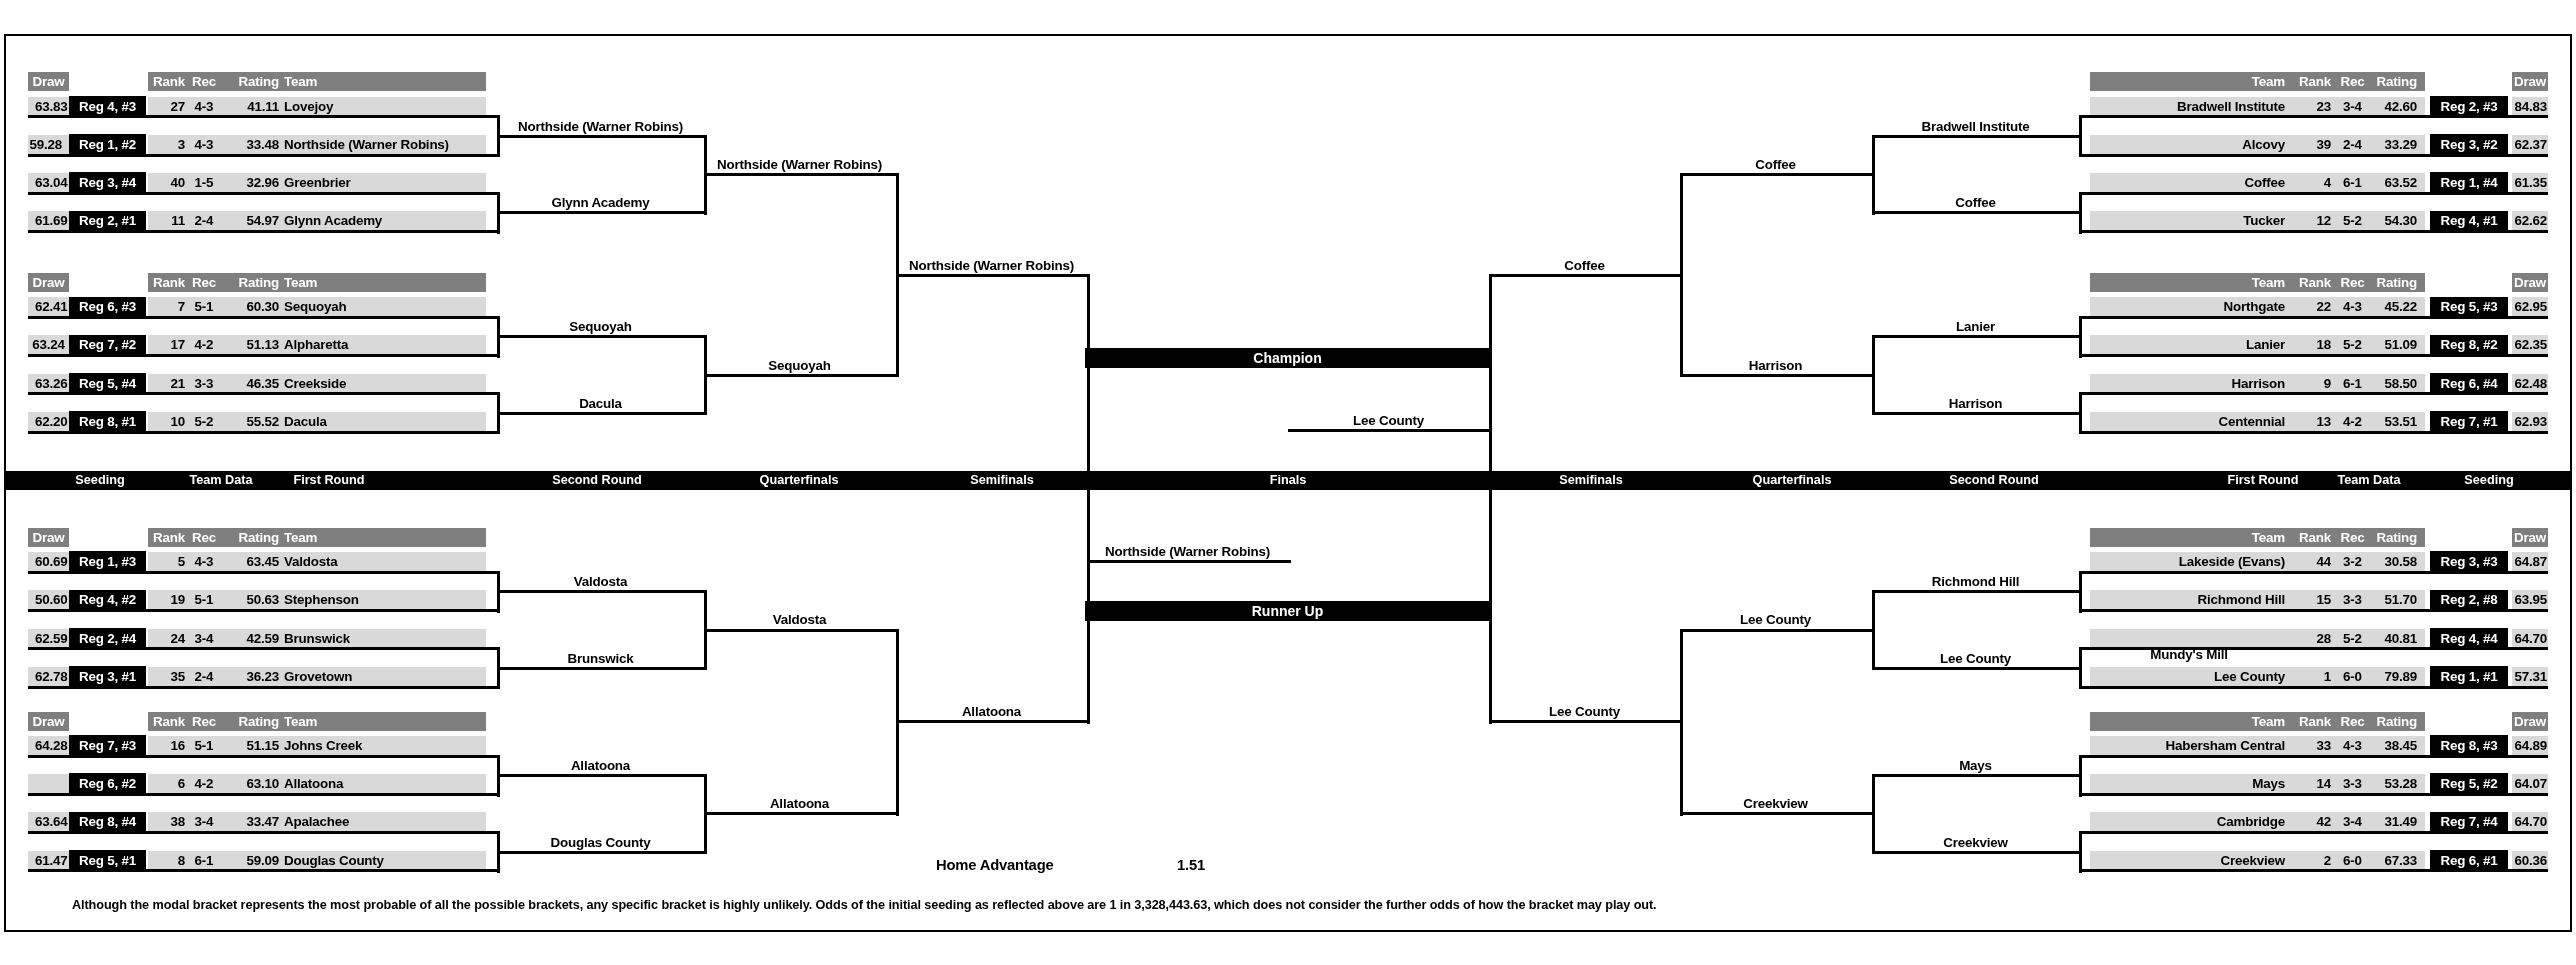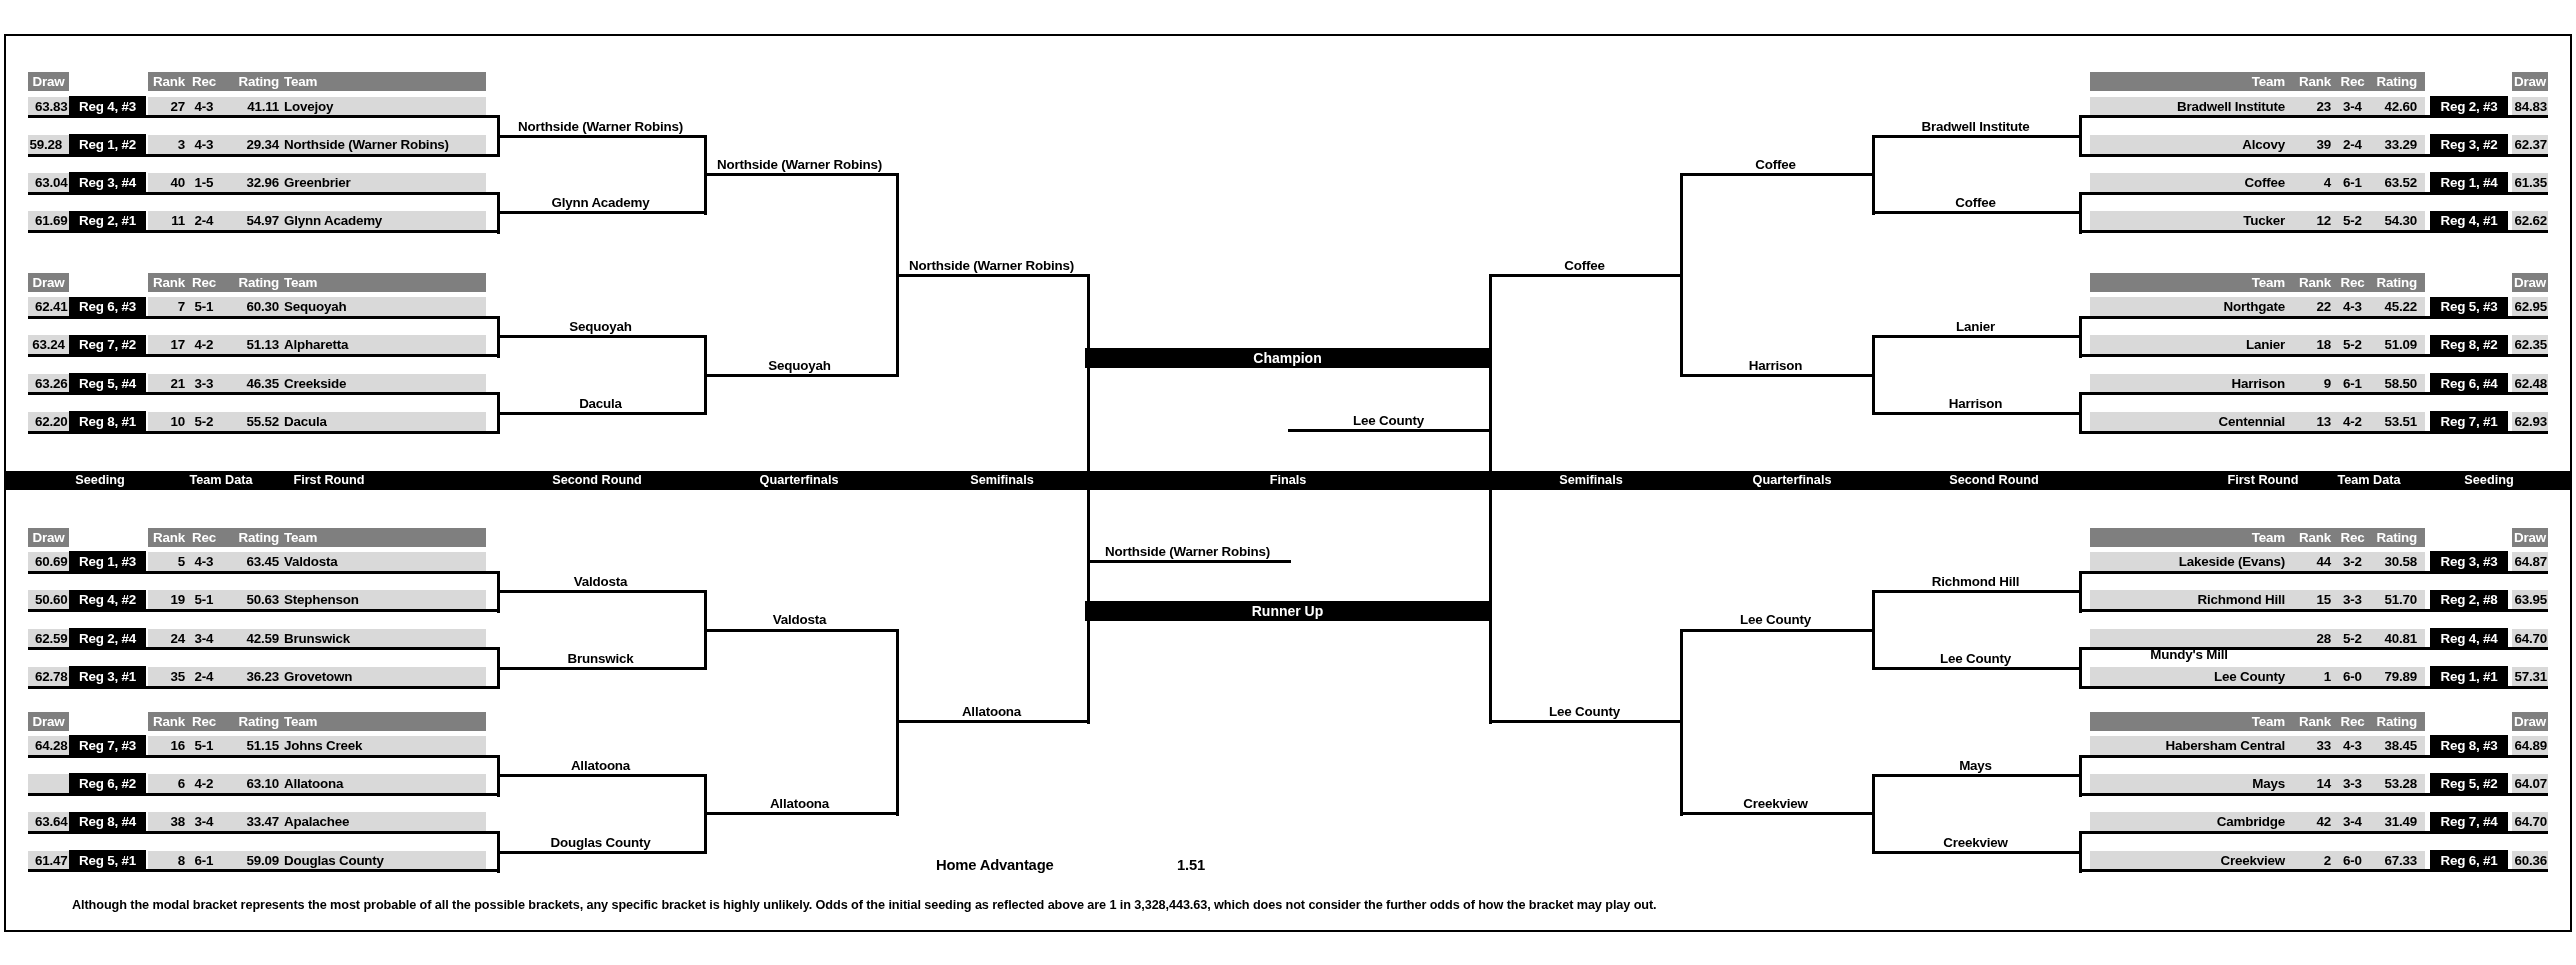--- a/index.html
+++ b/index.html
@@ -74,21 +74,21 @@
     <div class="abs txt" style="left: 225px; top: 97px; width: 54px; text-align: right;">41.11</div>
     <div class="abs txt" style="left: 284px; top: 97px; width: 199px; text-align: left;">Lovejoy</div>
     <div class="abs " style="left: 28px; top: 115px; width: 472px; height: 3.4px; background: rgb(0, 0, 0);"></div>
     <div class="abs " style="left: 28px; top: 135px; width: 41px; height: 19px; background: rgb(217, 217, 217);"></div>
     <div class="abs " style="left: 148px; top: 135px; width: 338px; height: 19px; background: rgb(217, 217, 217);"></div>
     <div class="abs " style="left: 69px; top: 134px; width: 77px; height: 20px; background: rgb(0, 0, 0);"></div>
     <div class="abs txt" style="left: 29.5px; top: 135px; width: 38px; text-align: left;">59.28</div>
     <div class="abs txt wtxt" style="left: 69px; top: 135px; width: 77px; text-align: center;">Reg 1, #2</div>
     <div class="abs txt" style="left: 149px; top: 135px; width: 36px; text-align: right;">3</div>
     <div class="abs txt" style="left: 188px; top: 135px; width: 32px; text-align: center;">4-3</div>
-    <div class="abs txt" style="left: 225px; top: 135px; width: 54px; text-align: right;">29.34</div>
+    <div class="abs txt" style="left: 225px; top: 135px; width: 54px; text-align: right;">33.48</div>
     <div class="abs txt" style="left: 284px; top: 135px; width: 199px; text-align: left;">Northside (Warner Robins)</div>
     <div class="abs " style="left: 28px; top: 154px; width: 472px; height: 3.4px; background: rgb(0, 0, 0);"></div>
     <div class="abs " style="left: 28px; top: 173px; width: 41px; height: 19px; background: rgb(217, 217, 217);"></div>
     <div class="abs " style="left: 148px; top: 173px; width: 338px; height: 19px; background: rgb(217, 217, 217);"></div>
     <div class="abs " style="left: 69px; top: 172px; width: 77px; height: 20px; background: rgb(0, 0, 0);"></div>
     <div class="abs txt" style="left: 29.5px; top: 173px; width: 38px; text-align: right;">63.04</div>
     <div class="abs txt wtxt" style="left: 69px; top: 173px; width: 77px; text-align: center;">Reg 3, #4</div>
     <div class="abs txt" style="left: 149px; top: 173px; width: 36px; text-align: right;">40</div>
     <div class="abs txt" style="left: 188px; top: 173px; width: 32px; text-align: center;">1-5</div>
     <div class="abs txt" style="left: 225px; top: 173px; width: 54px; text-align: right;">32.96</div>

